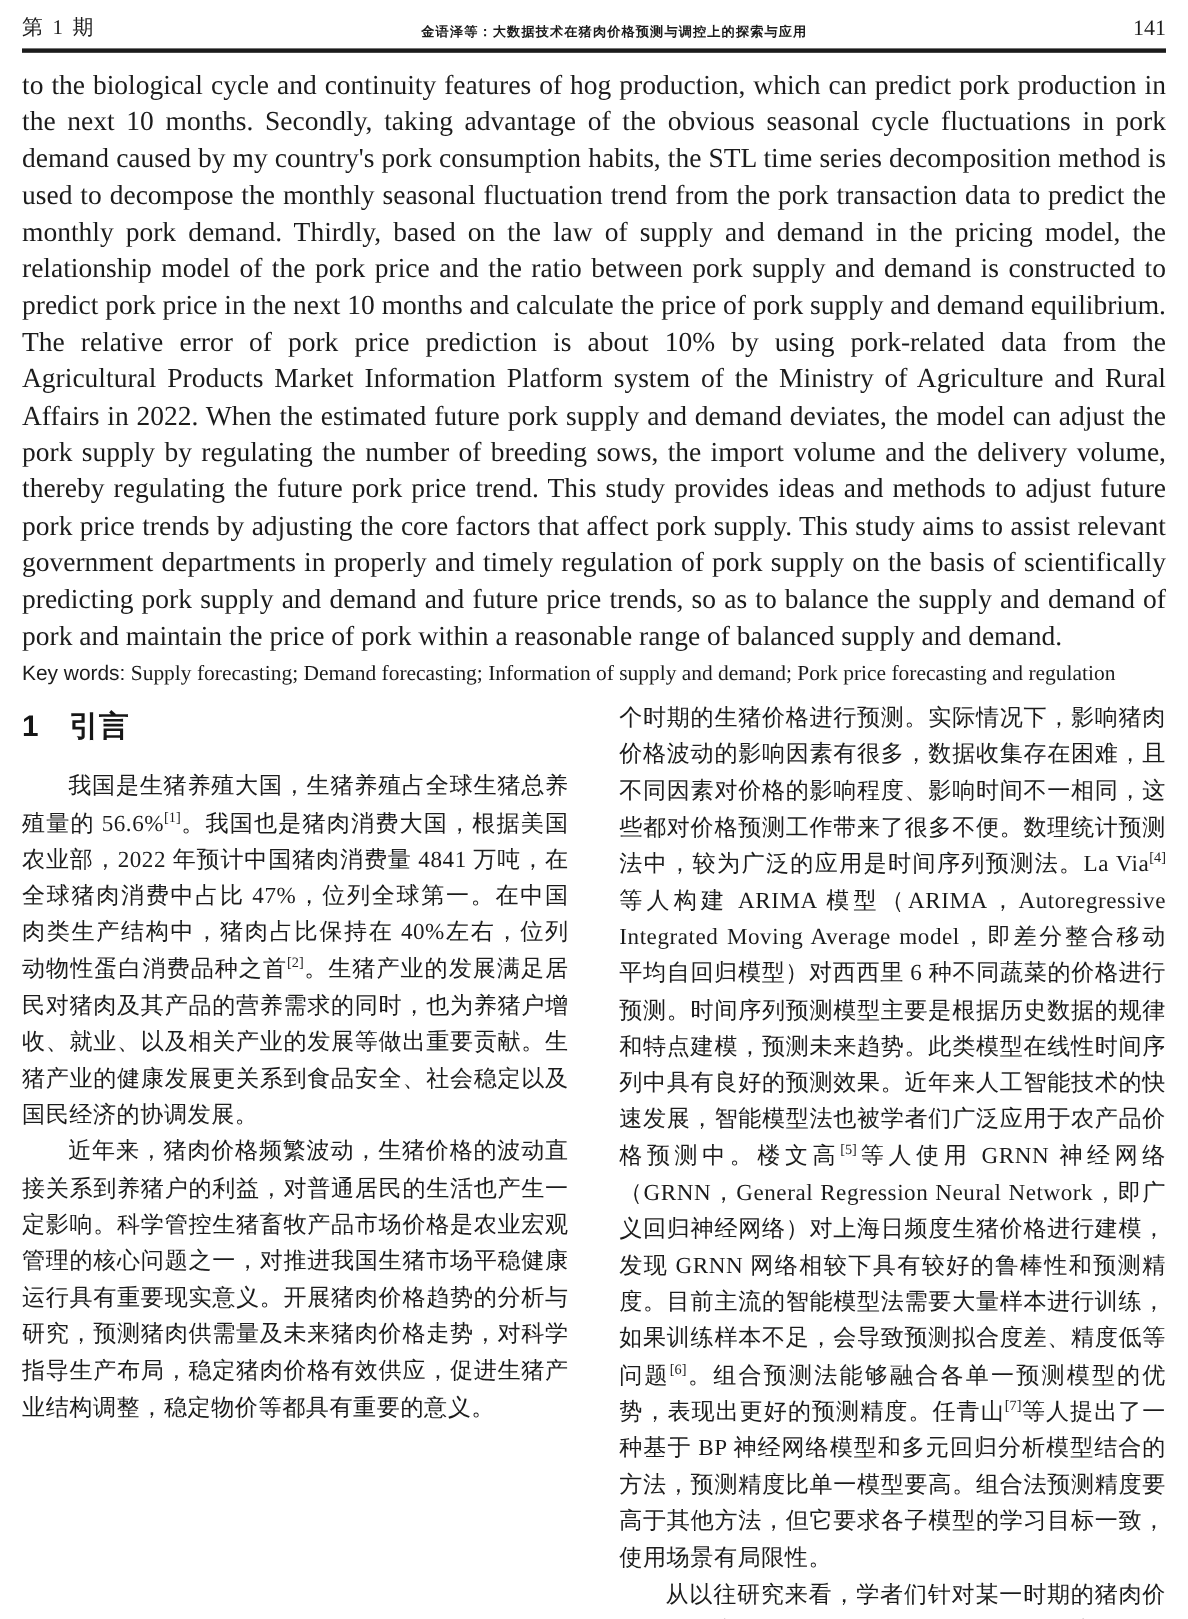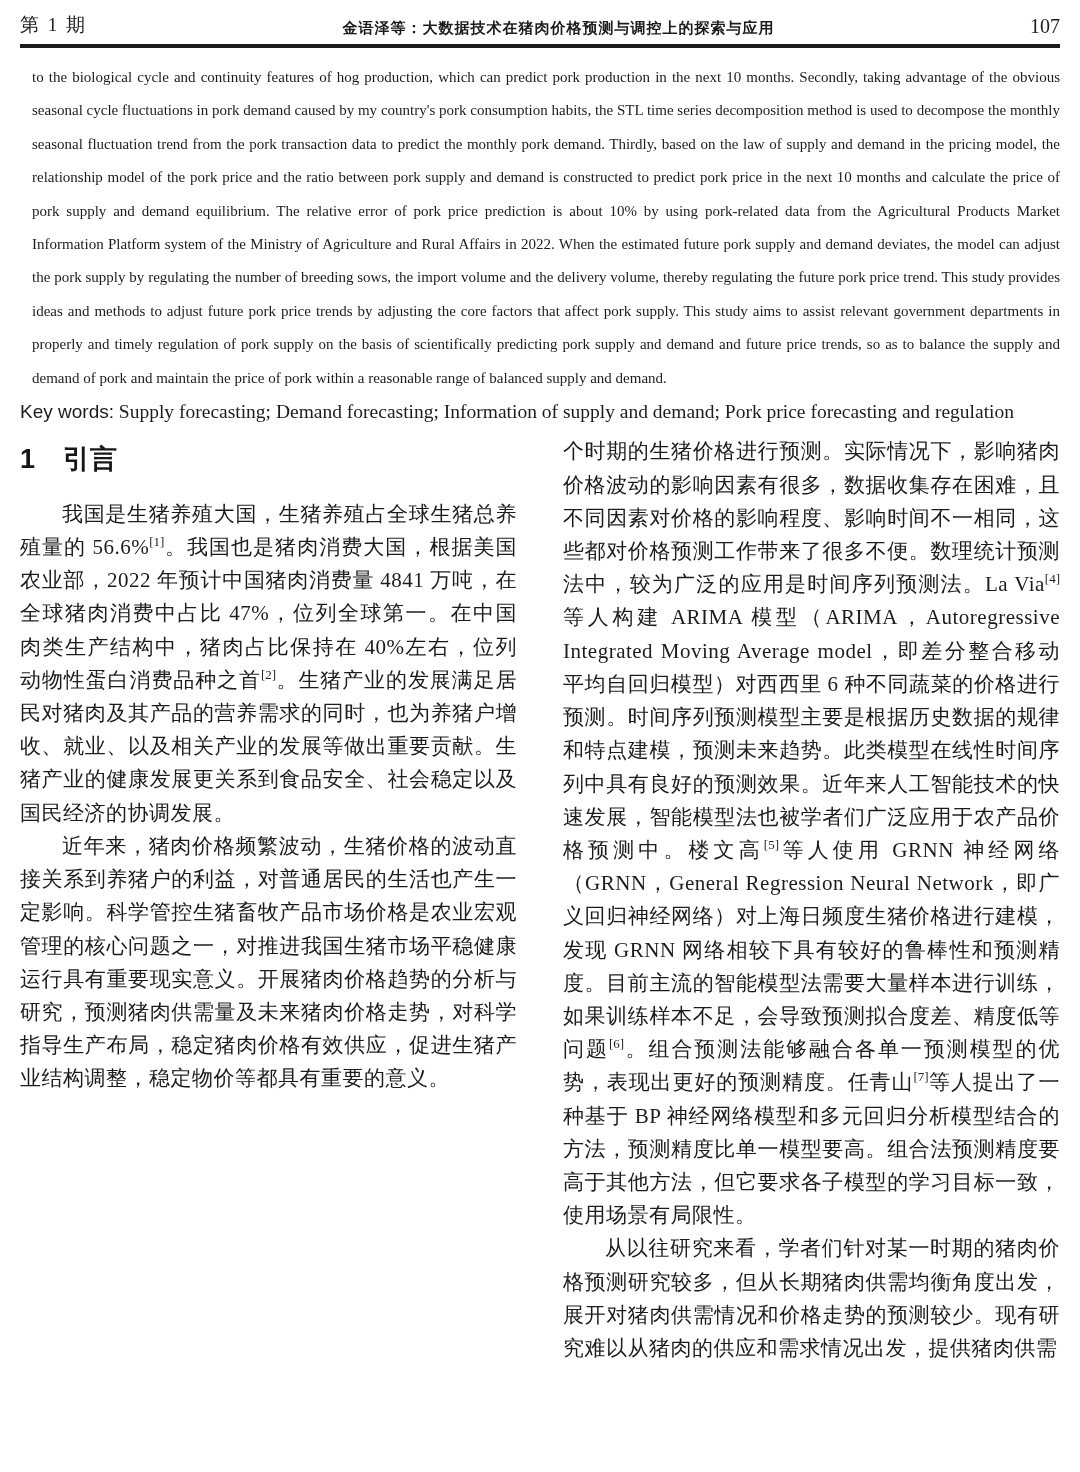--- a/index.html
+++ b/index.html
@@ -15,30 +15,29 @@
     overflow: hidden;
     background: #ffffff;
   }
   .header-row {
     display: flex; justify-content: space-between; align-items: flex-end;
     height: 28px;
   }
   .hdr-issue { font-size: 19px; letter-spacing: 2px; }
   .hdr-title {
     font-family: Liberation Sans, sans-serif;
-    font-size: 15px; font-weight: 600; letter-spacing: 1px;
+    font-size: 12px; font-weight: 600; letter-spacing: 1px;
   }
   .hdr-page { font-size: 20px; }
   .header-rule { border-bottom: 4px solid #1b1b1b; margin-top: 6px; }
 
   .abstract { margin-top: 13px; }
   .abstract-text {
-    font-size: 15px; line-height: 33.4px;
+    font-size: 25px; line-height: 33.4px;
     text-align: justify;
-    margin-left: 12px;
   }
   .keywords-line { font-size: 19.5px; line-height: 33.4px; }
   .kw-label {
     font-family: "Liberation Sans", "DejaVu Sans", sans-serif;
     font-size: 19px;
   }
 
   .columns { display: flex; gap: 46px; margin-top: 7px; }
   .col { flex: 1 1 0; min-width: 0; }
 
@@ -61,21 +60,21 @@
   }
 </style>
 </head>
 <body>
 
 <div class="page">
 
   <div class="header-row">
     <span class="hdr-issue">第 1 期</span>
     <span class="hdr-title">金语泽等：大数据技术在猪肉价格预测与调控上的探索与应用</span>
-    <span class="hdr-page">107</span>
+    <span class="hdr-page">141</span>
   </div>
   <div class="header-rule"></div>
 
   <div class="abstract">
     <p class="abstract-text">to the biological cycle and continuity features of hog production, which can predict pork production in the next 10 months. Secondly, taking advantage of the obvious seasonal cycle fluctuations in pork demand caused by my country's pork consumption habits, the STL time series decomposition method is used to decompose the monthly seasonal fluctuation trend from the pork transaction data to predict the monthly pork demand. Thirdly, based on the law of supply and demand in the pricing model, the relationship model of the pork price and the ratio between pork supply and demand is constructed to predict pork price in the next 10 months and calculate the price of pork supply and demand equilibrium. The relative error of pork price prediction is about 10% by using pork-related data from the Agricultural Products Market Information Platform system of the Ministry of Agriculture and Rural Affairs in 2022. When the estimated future pork supply and demand deviates, the model can adjust the pork supply by regulating the number of breeding sows, the import volume and the delivery volume, thereby regulating the future pork price trend. This study provides ideas and methods to adjust future pork price trends by adjusting the core factors that affect pork supply. This study aims to assist relevant government departments in properly and timely regulation of pork supply on the basis of scientifically predicting pork supply and demand and future price trends, so as to balance the supply and demand of pork and maintain the price of pork within a reasonable range of balanced supply and demand.</p>
     <p class="keywords-line"><span class="kw-label">Key words:</span> <span class="kw-text">Supply forecasting; Demand forecasting; Information of supply and demand; Pork price forecasting and regulation</span></p>
   </div>
 
   <div class="columns">
     <div class="col">

